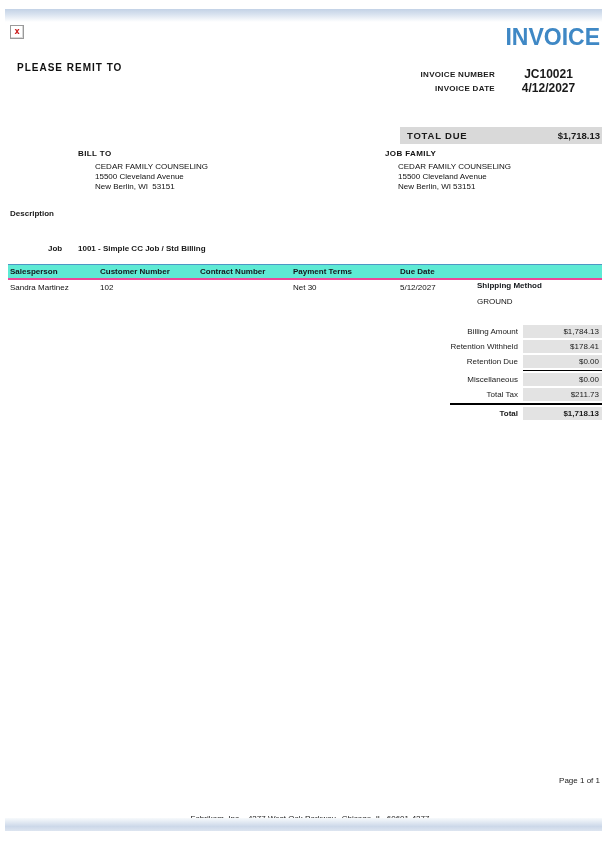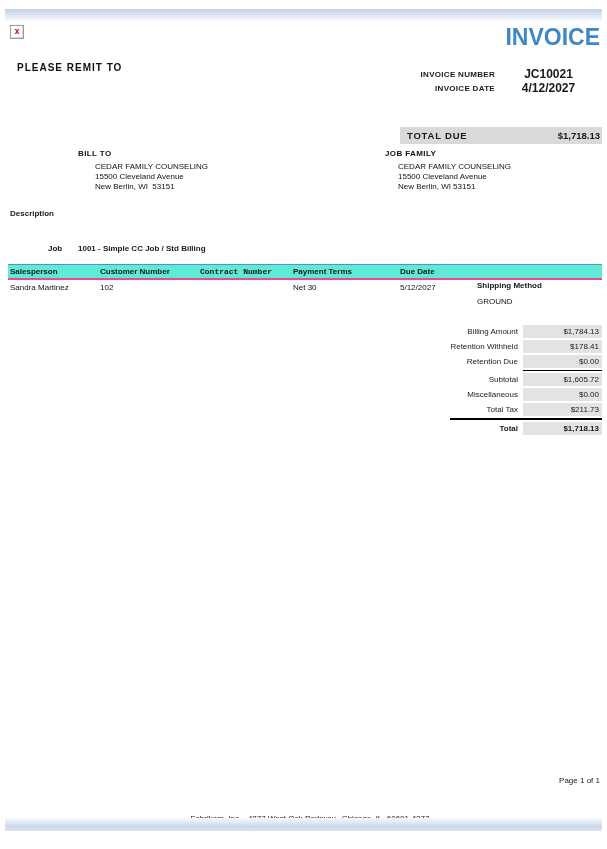--- a/index.html
+++ b/index.html
@@ -50,21 +50,21 @@
   .job-label { position:absolute; left:13px; top:244px; font-size:8px; font-weight:bold;margin-left:35px; }
   .job-value { position:absolute; left:78px; top:244px; font-size:8px; font-weight:bold; }
   .details-table { position:absolute; left:8px; right:5px; top:264px; }
   .dt-header {
     display:flex; align-items:center; height:13px; background:#5eead4;
     border-top:1px solid #4e97c4; border-bottom:2px solid #ec4899;
     font-size:8px; font-weight:bold; color:#14181c;
   }
   .dt-row { display:flex; align-items:center; height:15px; font-size:8px; color:#111; }
   .c0 { width:92px; padding-left:2px; box-sizing:border-box; }
-  .c1 { width:100px; } .c2 { width:93px;font-family:Liberation Mono, monospace; } .c3 { width:107px; } .c4 { width:77px; }
+  .c1 { width:100px; } .c2 { width:93px; } .c3 { width:107px; } .c4 { width:77px; }
   .c5 { flex:1;margin-top:28px; }
   .dt-header div, .dt-row div { white-space:nowrap; overflow:hidden; }
   .totals { position:absolute; right:5px; top:325px; width:230px; }
   .tot-row { display:flex; align-items:center; height:13px; margin-bottom:2px; }
   .tot-label { flex:1; text-align:right; padding-right:5px; font-size:8px; }
   .tot-value {
     width:79px; height:13px; line-height:13px; background:#e3e3e3;
     text-align:right; padding-right:3px; box-sizing:border-box; font-size:8px;
   }
   .tot-line-thin { height:1px; background:#000; width:79px; margin:1px 0 2px auto; }
@@ -151,24 +151,20 @@
     <div class="tot-row">
       <div class="tot-label">Retention Withheld</div>
       <div class="tot-value">$178.41</div>
     </div>
     <div class="tot-row">
       <div class="tot-label">Retention Due</div>
       <div class="tot-value">$0.00</div>
     </div>
     <div class="tot-line-thin"></div>
     <div class="tot-row">
-      <div class="tot-label">Subtotal</div>
-      <div class="tot-value">$1,605.72</div>
-    </div>
-    <div class="tot-row">
       <div class="tot-label">Miscellaneous</div>
       <div class="tot-value">$0.00</div>
     </div>
     <div class="tot-row">
       <div class="tot-label">Total Tax</div>
       <div class="tot-value">$211.73</div>
     </div>
     <div class="tot-line-thick"></div>
     <div class="tot-row tot-bold">
       <div class="tot-label">Total</div>

